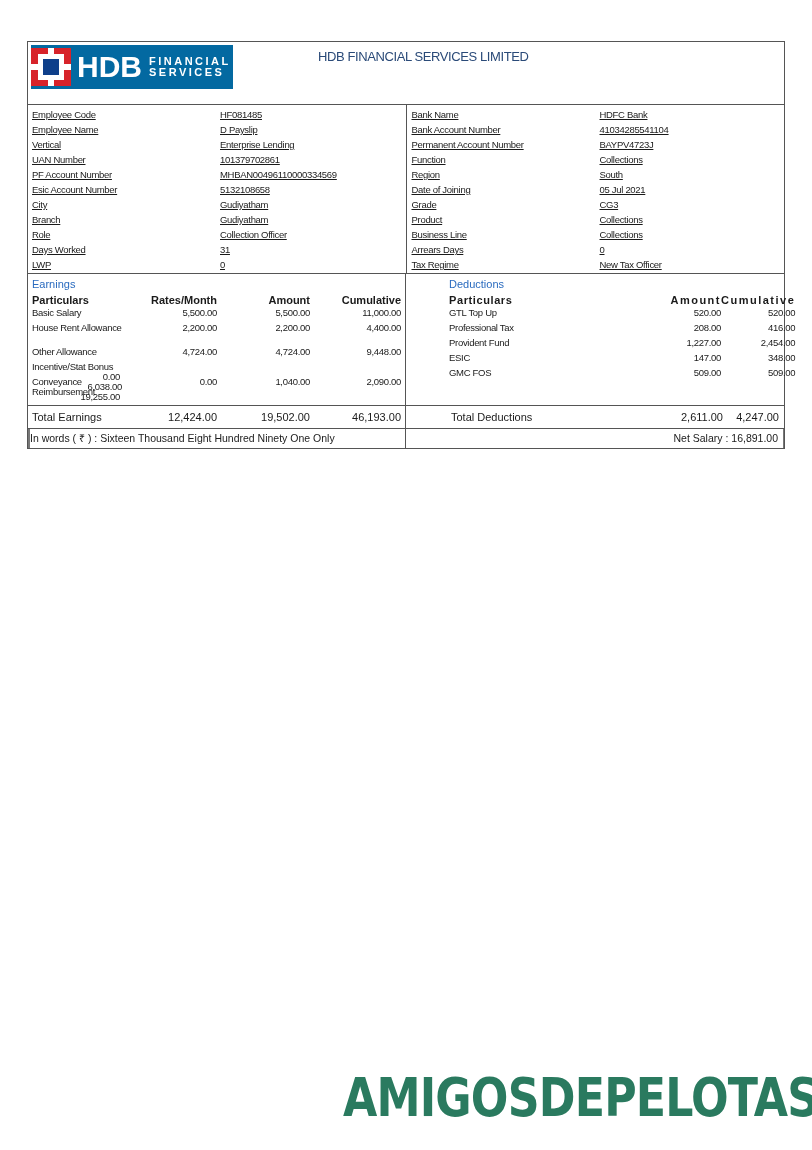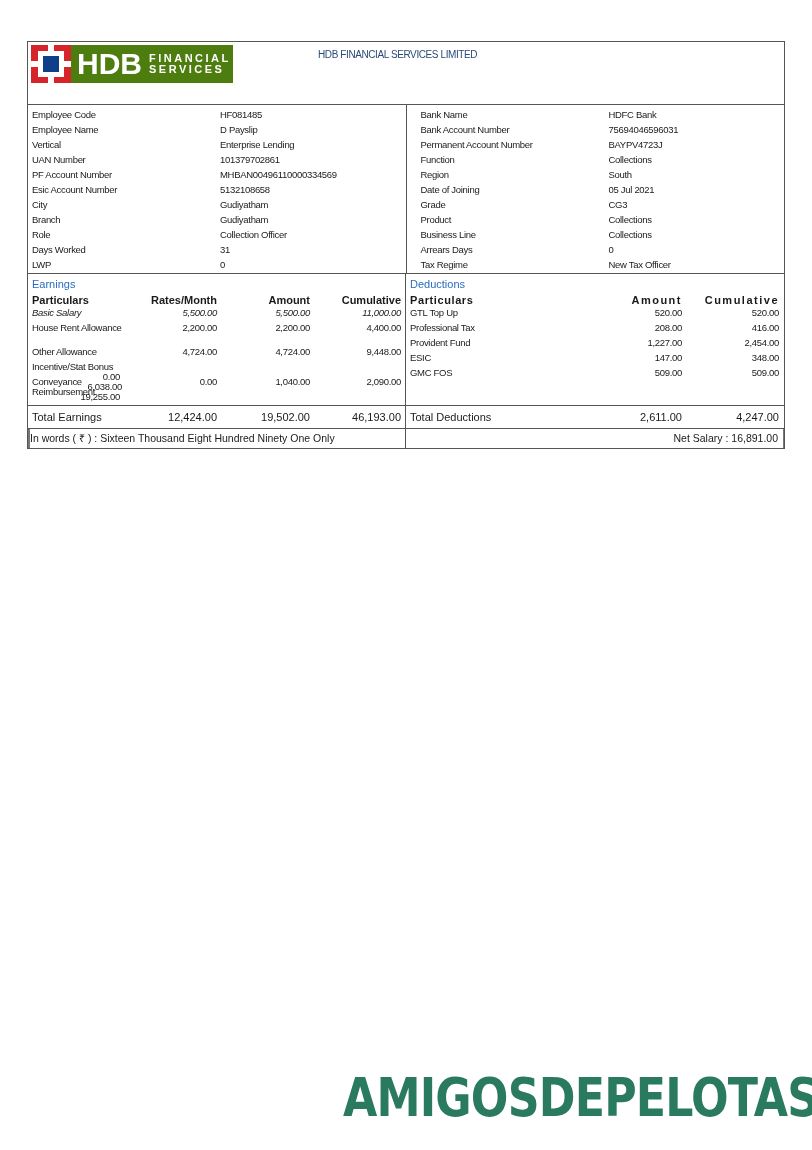--- a/index.html
+++ b/index.html
@@ -1,50 +1,50 @@
 <!DOCTYPE html>
 <html><head>
 <meta charset="utf-8">
 <style>
   html, body { margin:0; padding:0; background:#ffffff; }
   body { width:812px; height:1150px; position:relative; font-family:"Liberation Sans", sans-serif; color:#1a1a1a; }
   .slip { position:absolute; left:27px; top:41px; width:758px; border:1px solid #555; box-sizing:border-box; }
   .hdr { position:relative; height:62px; border-bottom:1px solid #555; }
-  .logo { position:absolute; left:3px; top:3px; width:202px; height:38px; background:#4d7c0f; display:flex; align-items:center; }
+  .logo { position:absolute; left:3px; top:3px; width:202px; height:44px; background:#0369a1; display:flex; align-items:center; }
   .logo-mark { width:40px; height:38px; background:#d7232a; position:relative; }
   .logo-mark .inner1 { position:absolute; left:7px; top:6px; width:26px; height:26px; background:#fff; }
   .logo-mark .cut-h { position:absolute; left:0; top:16px; width:40px; height:6px; background:#fff; }
   .logo-mark .cut-v { position:absolute; left:17px; top:0; width:6px; height:38px; background:#fff; }
   .logo-mark .center { position:absolute; left:12px; top:11px; width:16px; height:16px; background:#0e3f8a; }
   .logo-hdb { color:#fff; font-weight:bold; font-size:30px; margin-left:6px; letter-spacing:0px; font-family:"Liberation Sans", sans-serif; }
   .logo-fs { color:#fff; font-size:11px; line-height:11px; margin-left:7px; letter-spacing:2.5px; font-weight:bold; }
-  .company { position:absolute; left:290px; top:7px; font-size:10px; color:#2a4a78; letter-spacing:-0.4px; }
+  .company { position:absolute; left:290px; top:7px; font-size:13px; color:#2a4a78; letter-spacing:-0.4px; }
   .period { position:absolute; left:0; right:0; top:46px; text-align:center; font-size:11px; font-weight:bold; padding-left:24px; }
   .info { display:flex; border-bottom:1px solid #555; }
-  .info .col { width:50%; padding:2px 0 1px 0; }
+  .info .col { width:50%; padding:2px 0 1px 0;text-decoration:underline; }
   .info .col.left { border-right:1px solid #555; }
   .row { display:flex; height:15px; line-height:15px; font-size:9.5px; letter-spacing:-0.3px; }
   .row .k { width:188px; padding-left:4px; }
   .row .v { flex:1; }
-  .info .col.right .row .k { padding-left:14px; }
-  .money { display:flex; }
+  .info .col.right .row .k { padding-left:5px; }
+  .money { display:flex;gap:39px; }
   .money .col { width:50%; box-sizing:border-box; }
   .money .col.left { border-right:1px solid #555; }
   .sec-title { color:#2a6bbf; font-size:11px; padding:4px 0 0 4px; height:14px; }
   .thead { display:flex; font-size:11px; font-weight:bold; height:16px; line-height:16px; }
   .trow { display:flex; font-size:9.5px; letter-spacing:-0.3px; line-height:10px; }
   .c1 { width:95px; padding-left:4px; }
   .c2 { width:92px; text-align:right; }
   .c3 { width:94px; text-align:right; }
   .c4 { width:92px; text-align:right; padding-right:4px; }
   .d1 { width:200px; padding-left:4px; }
   .d2 { width:72px; text-align:right; }
   .d3 { flex:1; text-align:right; padding-right:5px; }
   .spaced { letter-spacing:1.5px; }
-  .tot { display:flex; border-top:1px solid #555; }
+  .tot { display:flex; border-top:1px solid #555;gap:41px; }
   .tot .col { width:50%; box-sizing:border-box; display:flex; font-size:11px; height:22px; line-height:22px; }
   .tot .col.left { border-right:1px solid #555; }
   .words { display:flex; border-top:1px solid #555; }
   .words .col { width:50%; box-sizing:border-box; height:19px; line-height:19px; font-size:10.5px; }
   .words .col.left { border-right:1px solid #555; border-left:2px solid #777;}
   .words .col.right { text-align:right; padding-right:5px; border-right:1px solid #777; }
   .watermark { position:absolute; left:343px; top:1066px; font-size:54px; font-weight:bold; letter-spacing:-1px; transform:scaleX(0.82); transform-origin:left top; font-family:"DejaVu Sans", sans-serif; }
   .wm-green { color:#2a7a5f; }
 </style>
 </head>
@@ -115,21 +115,21 @@
           <span class="v">0</span>
         </div>
     </div>
     <div class="col right">
       <div class="row">
           <span class="k">Bank Name</span>
           <span class="v">HDFC Bank</span>
         </div>
       <div class="row">
           <span class="k">Bank Account Number</span>
-          <span class="v">75694046596031</span>
+          <span class="v">41034285541104</span>
         </div>
       <div class="row">
           <span class="k">Permanent Account Number</span>
           <span class="v">BAYPV4723J</span>
         </div>
       <div class="row">
           <span class="k">Function</span>
           <span class="v">Collections</span>
         </div>
       <div class="row">
@@ -165,21 +165,21 @@
 
   <div class="money">
     <div class="col left" style="height:131px;">
       <div class="sec-title">Earnings</div>
       <div class="thead">
         <span class="c1">Particulars</span>
         <span class="c2">Rates/Month</span>
         <span class="c3">Amount</span>
         <span class="c4">Cumulative</span>
       </div>
-      <div class="trow" style="height:15px;font-style:italic;">
+      <div class="trow" style="height:15px;">
           <span class="c1">Basic Salary</span>
           <span class="c2">5,500.00</span>
           <span class="c3">5,500.00</span>
           <span class="c4">11,000.00</span>
         </div>
       <div class="trow" style="height:24px;">
           <span class="c1">House Rent Allowance</span>
           <span class="c2">2,200.00</span>
           <span class="c3">2,200.00</span>
           <span class="c4">4,400.00</span>

